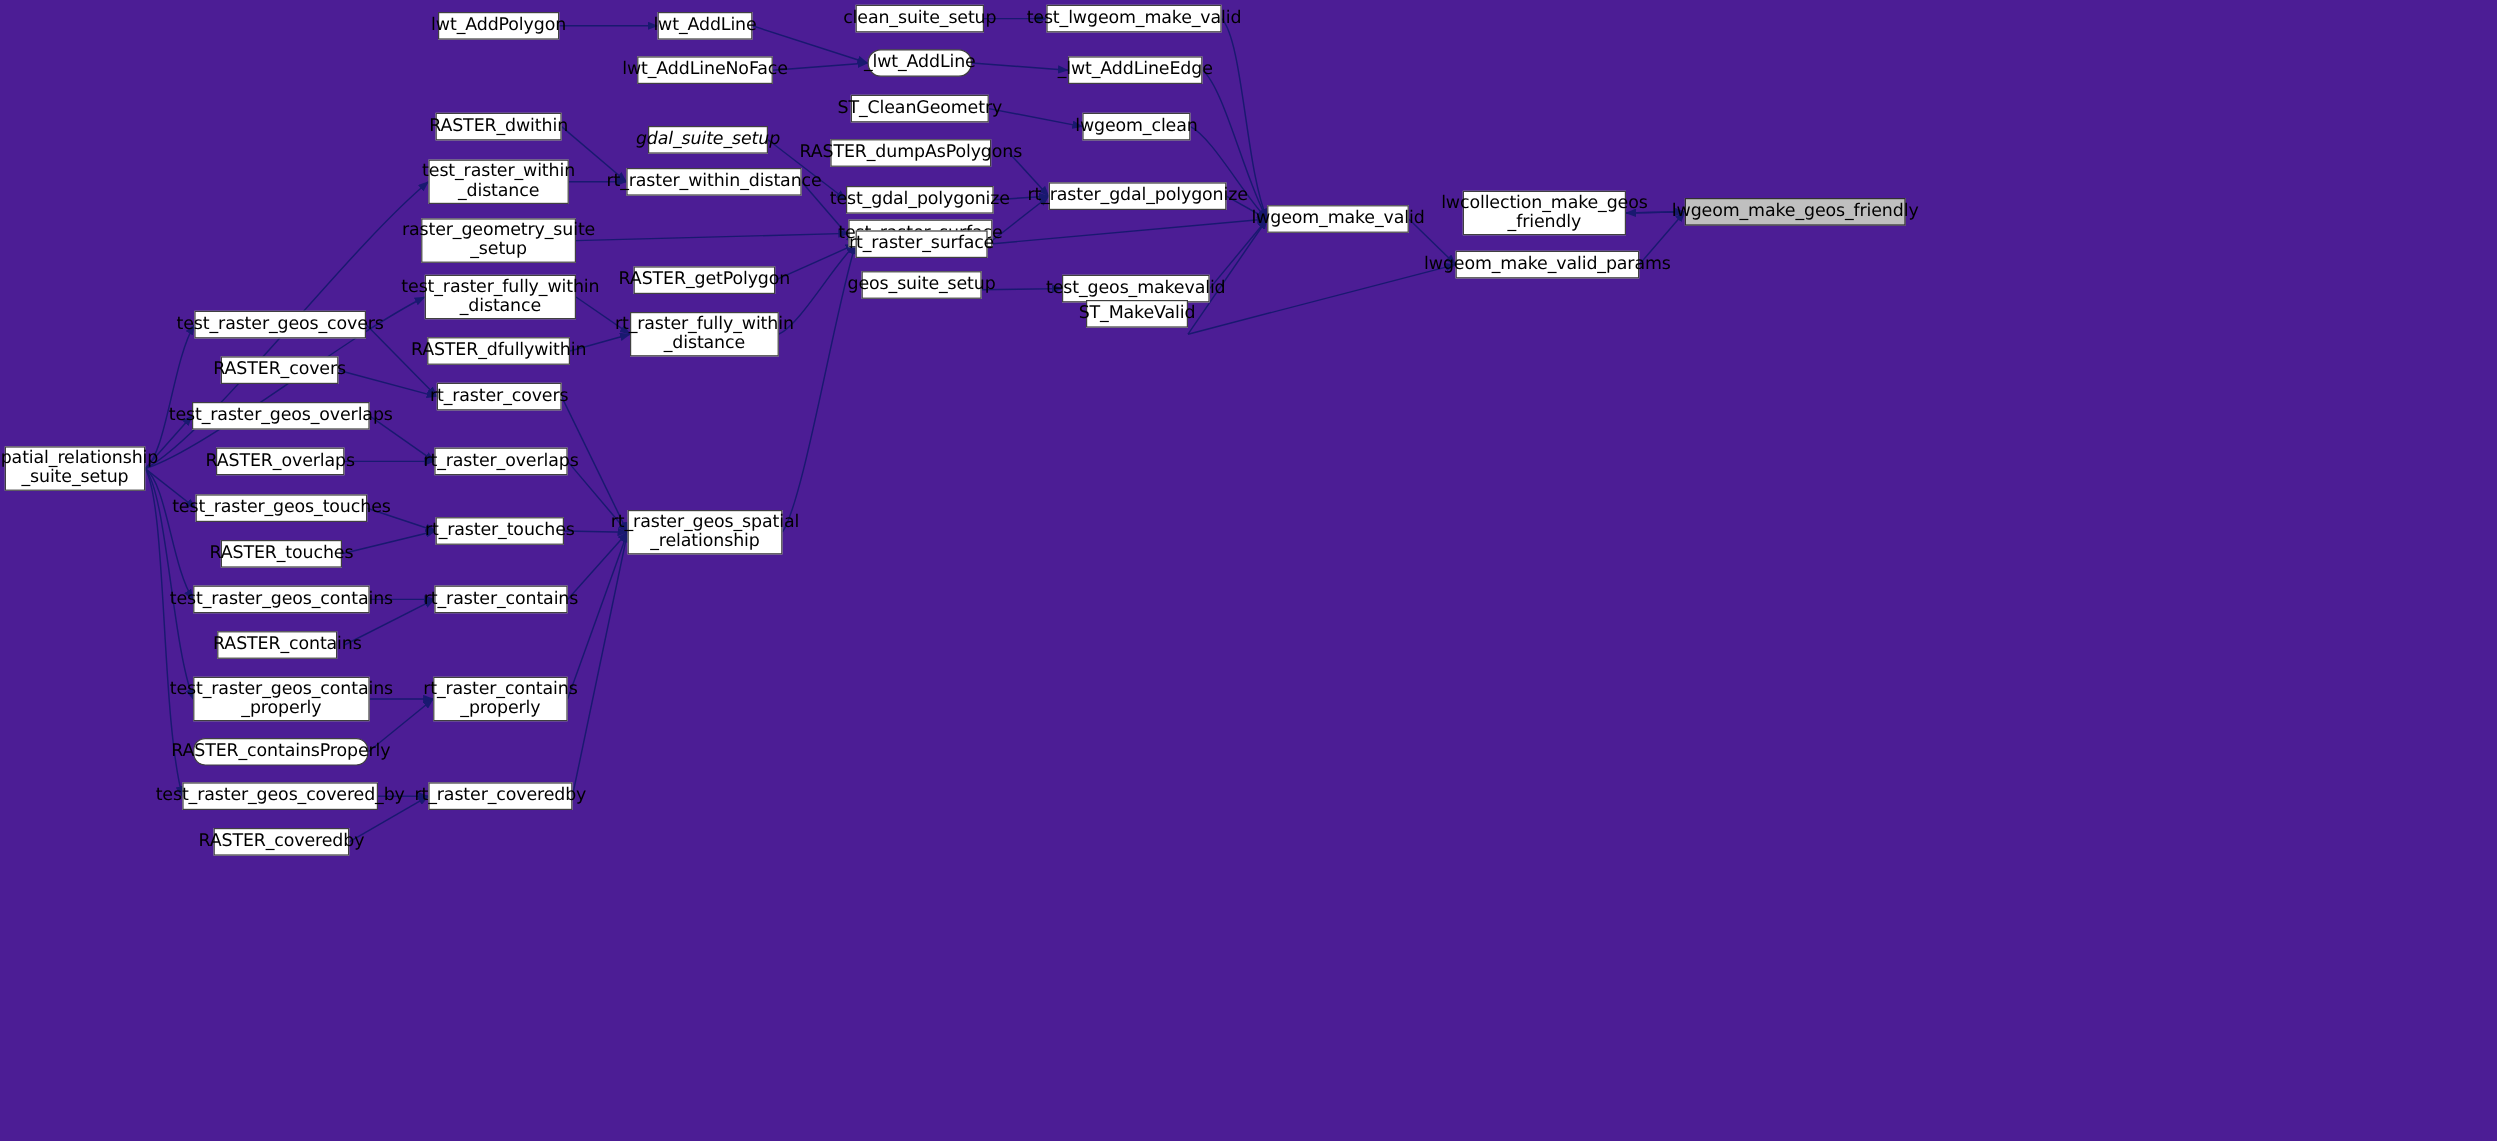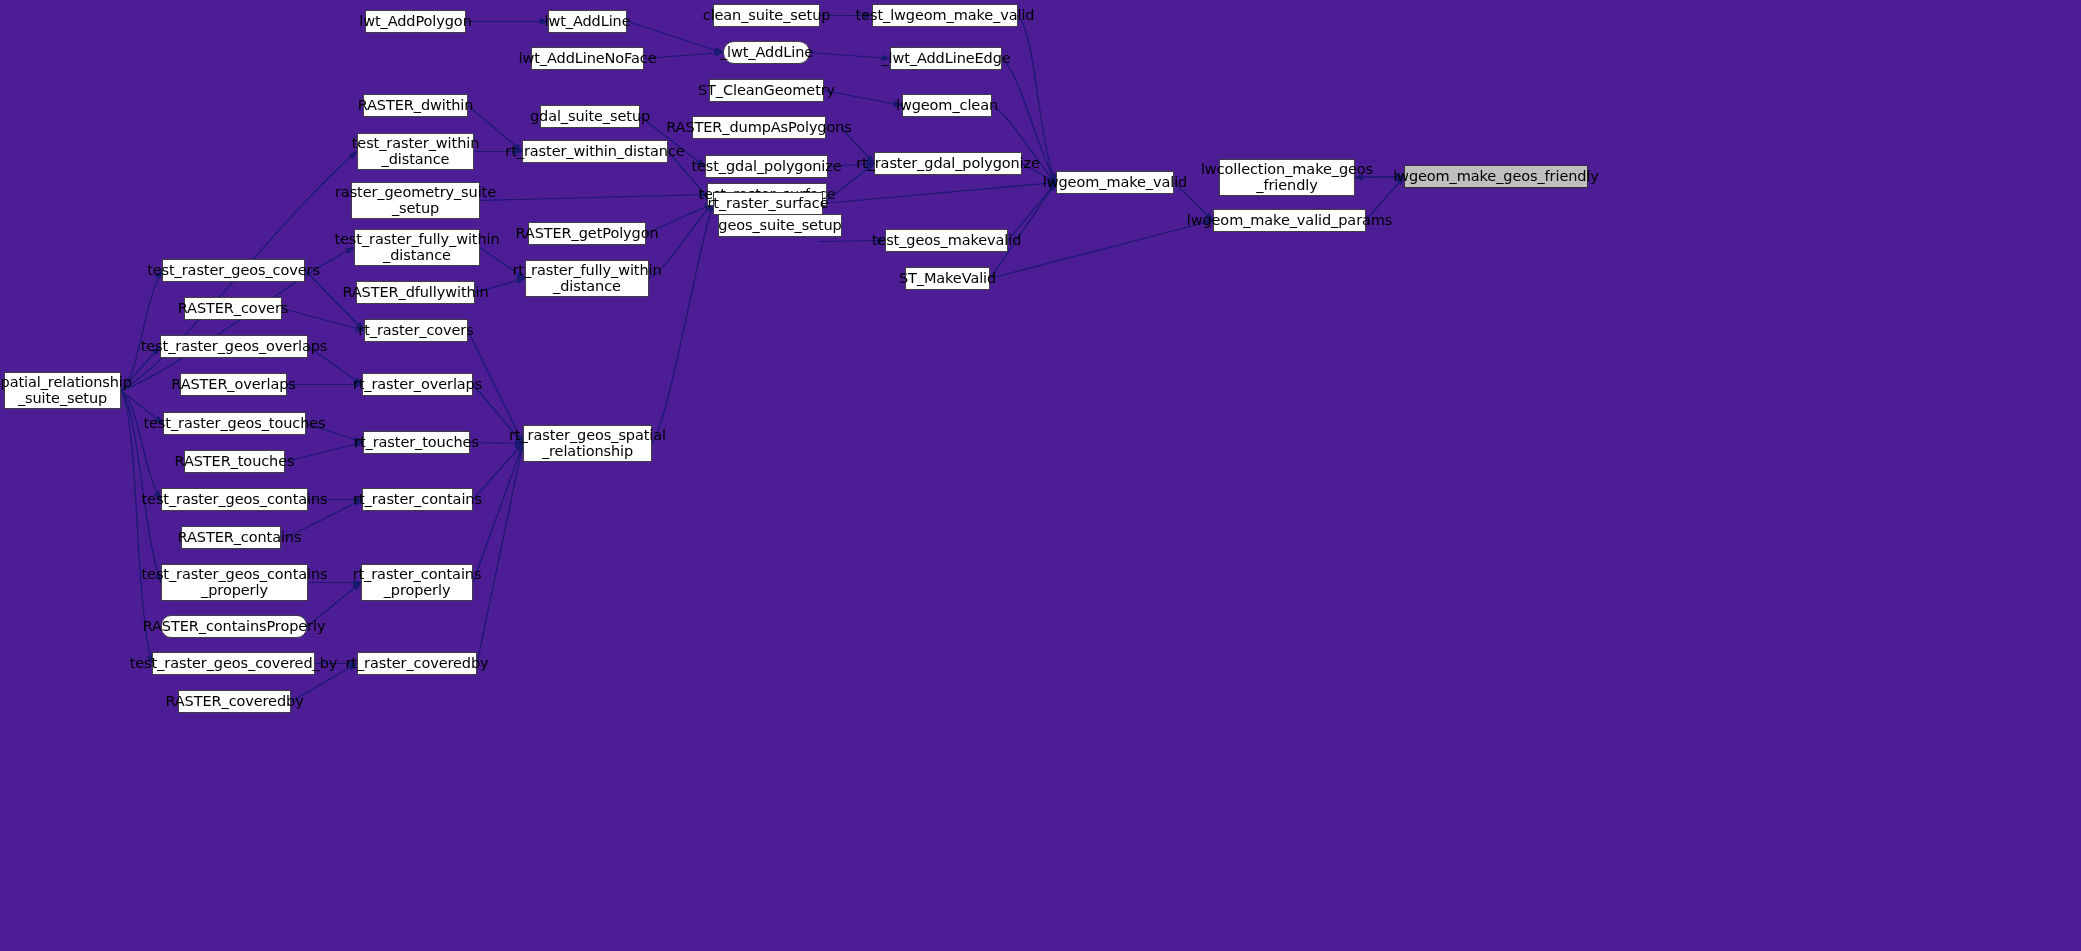--- a/index.html
+++ b/index.html
@@ -118,47 +118,47 @@
   </svg>
   <div id="nodes">
       <div class="node" style="left: 365px; top: 10px; width: 101px; height: 23px;">lwt_AddPolygon</div>
       <div class="node" style="left: 548px; top: 10px; width: 79px; height: 23px;">lwt_AddLine</div>
       <div class="node" style="left: 713px; top: 4px; width: 107px; height: 23px;">clean_suite_setup</div>
       <div class="node" style="left: 872px; top: 4px; width: 146px; height: 23px;">test_lwgeom_make_valid</div>
       <div class="node" style="left: 531px; top: 47px; width: 113px; height: 23px;">lwt_AddLineNoFace</div>
       <div class="node" style="left: 723px; top: 41px; width: 87px; height: 23px; border-radius: 11px;">_lwt_AddLine</div>
       <div class="node" style="left: 890px; top: 47px; width: 112px; height: 23px;">_lwt_AddLineEdge</div>
       <div class="node" style="left: 363px; top: 94px; width: 105px; height: 23px;">RASTER_dwithin</div>
-      <div class="node" style="left: 540px; top: 105px; width: 100px; height: 23px;">gdal_suite_setup</div>
+      <div class="node" style="left: 540px; top: 105px; width: 100px; height: 23px; font-style: italic;">gdal_suite_setup</div>
       <div class="node" style="left: 709px; top: 79px; width: 115px; height: 23px;">ST_CleanGeometry</div>
       <div class="node" style="left: 902px; top: 94px; width: 90px; height: 23px;">lwgeom_clean</div>
       <div class="node" style="left: 357px; top: 133px; width: 117px; height: 37px;">test_raster_within
 _distance</div>
       <div class="node" style="left: 522px; top: 140px; width: 146px; height: 23px;">rt_raster_within_distance</div>
       <div class="node" style="left: 692px; top: 116px; width: 134px; height: 23px;">RASTER_dumpAsPolygons</div>
       <div class="node" style="left: 705px; top: 155px; width: 123px; height: 23px;">test_gdal_polygonize</div>
       <div class="node" style="left: 874px; top: 152px; width: 148px; height: 23px;">rt_raster_gdal_polygonize</div>
       <div class="node" style="left: 1056px; top: 171px; width: 118px; height: 23px;">lwgeom_make_valid</div>
       <div class="node" style="left: 1219px; top: 159px; width: 136px; height: 37px;">lwcollection_make_geos
 _friendly</div>
       <div class="node highlight" style="left: 1404px; top: 165px; width: 184px; height: 23px;">lwgeom_make_geos_friendly</div>
       <div class="node" style="left: 351px; top: 182px; width: 129px; height: 37px;">raster_geometry_suite
 _setup</div>
       <div class="node" style="left: 707px; top: 183px; width: 120px; height: 23px;">test_raster_surface</div>
       <div class="node" style="left: 713px; top: 192px; width: 110px; height: 23px;">rt_raster_surface</div>
       <div class="node" style="left: 1213px; top: 209px; width: 153px; height: 23px;">lwgeom_make_valid_params</div>
       <div class="node" style="left: 528px; top: 222px; width: 118px; height: 23px;">RASTER_getPolygon</div>
-      <div class="node" style="left: 718px; top: 214px; width: 124px; height: 23px;">geos_suite_setup</div>
+      <div class="node" style="left: 718px; top: 226px; width: 100px; height: 23px;">geos_suite_setup</div>
       <div class="node" style="left: 885px; top: 229px; width: 123px; height: 23px;">test_geos_makevalid</div>
       <div class="node" style="left: 354px; top: 229px; width: 126px; height: 37px;">test_raster_fully_within
 _distance</div>
       <div class="node" style="left: 162px; top: 259px; width: 143px; height: 23px;">test_raster_geos_covers</div>
       <div class="node" style="left: 525px; top: 260px; width: 124px; height: 37px;">rt_raster_fully_within
 _distance</div>
-      <div class="node" style="left: 905px; top: 267px; width: 85px; height: 23px;">ST_MakeValid</div>
+      <div class="node" style="left: 905px; top: 250px; width: 85px; height: 23px;">ST_MakeValid</div>
       <div class="node" style="left: 356px; top: 281px; width: 119px; height: 23px;">RASTER_dfullywithin</div>
       <div class="node" style="left: 184px; top: 297px; width: 98px; height: 23px;">RASTER_covers</div>
       <div class="node" style="left: 364px; top: 319px; width: 104px; height: 23px;">rt_raster_covers</div>
       <div class="node" style="left: 160px; top: 335px; width: 148px; height: 23px;">test_raster_geos_overlaps</div>
       <div class="node" style="left: 180px; top: 373px; width: 107px; height: 23px;">RASTER_overlaps</div>
       <div class="node" style="left: 362px; top: 373px; width: 111px; height: 23px;">rt_raster_overlaps</div>
       <div class="node" style="left: 4px; top: 372px; width: 117px; height: 37px;">spatial_relationship
 _suite_setup</div>
       <div class="node" style="left: 163px; top: 412px; width: 143px; height: 23px;">test_raster_geos_touches</div>
       <div class="node" style="left: 523px; top: 425px; width: 129px; height: 37px;">rt_raster_geos_spatial

